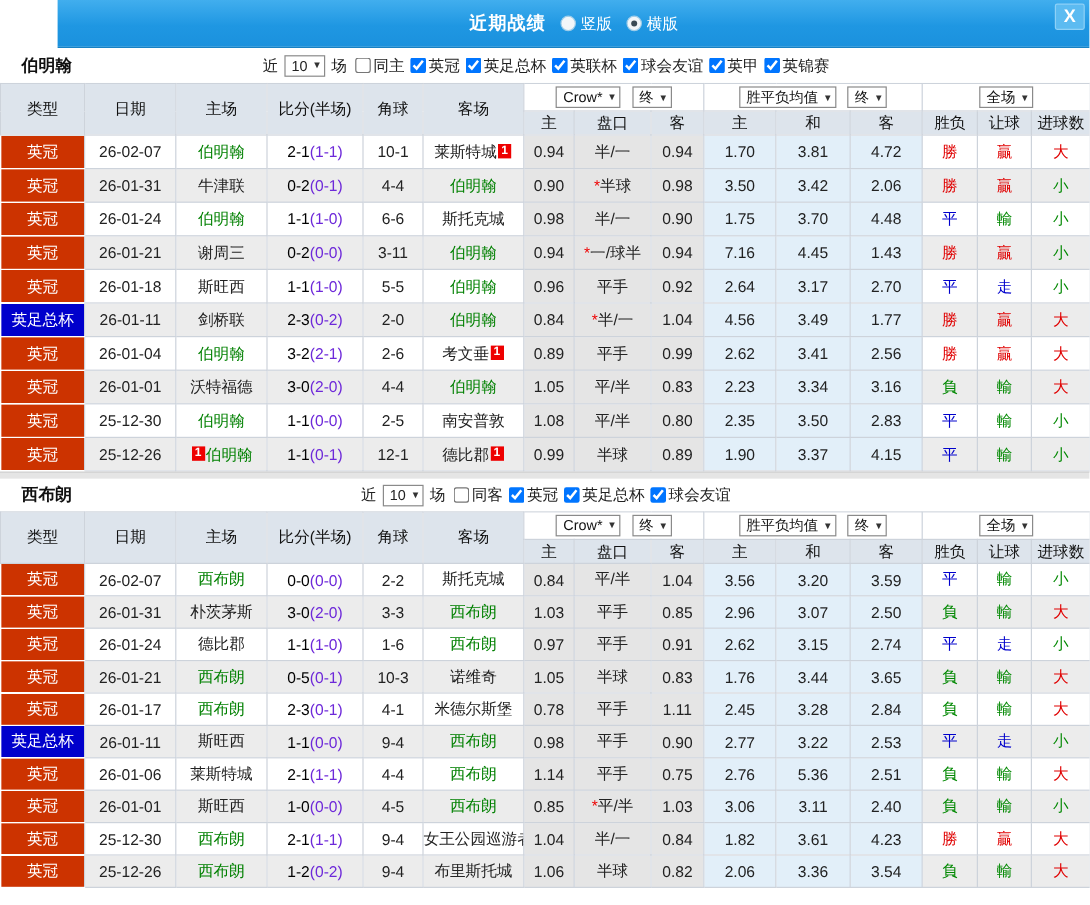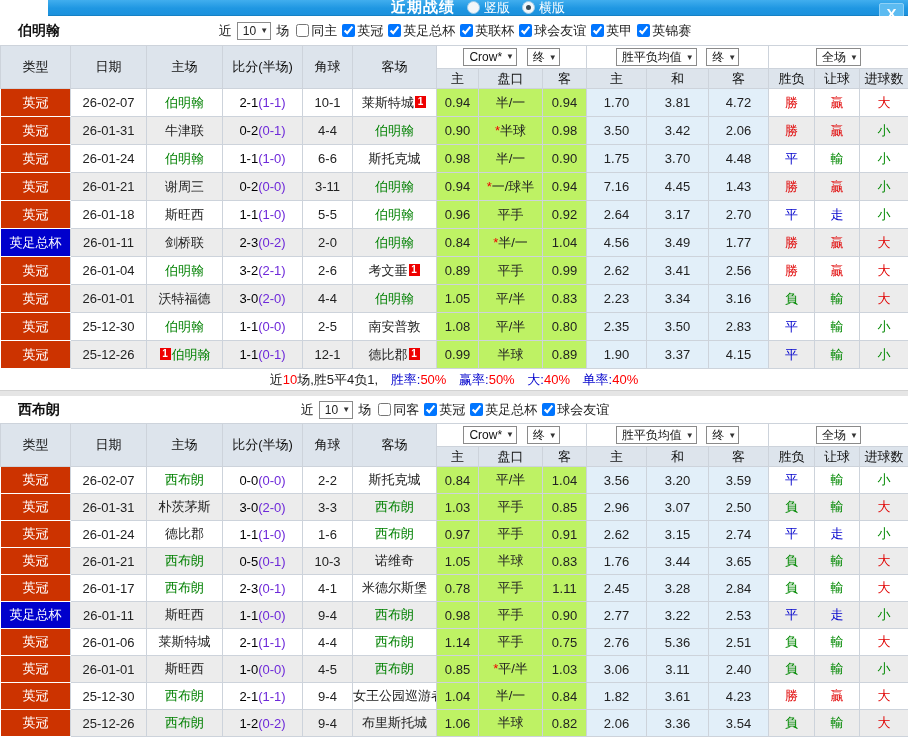--- a/index.html
+++ b/index.html
@@ -3,21 +3,21 @@
 <meta charset="utf-8">
 <style>
   * { box-sizing: border-box; }
   html,body { margin:0; padding:0; }
   body {
     width:908px; height:754px; overflow:hidden; background:#fff;
     font-family:"Liberation Sans","DejaVu Sans",sans-serif; font-size:13px; color:#000;
   }
   
   .topbar {
-    height:16px; background:linear-gradient(#41aeee,#1f97e2 55%,#1b91dd);
+    height:40px; background:linear-gradient(#41aeee,#1f97e2 55%,#1b91dd);
     border-bottom:1px solid #1681c4; position:relative; color:#fff;
     display:flex; align-items:center; justify-content:center;margin-left:48px;
   }
   .topbar .title { font-weight:bold; font-size:15px; letter-spacing:1px; }
   .tb-radio {
     display:inline-block; width:13px; height:13px; border-radius:50%;
     background:#f2f6f9; border:1px solid #9fcde9; vertical-align:-2px;
     margin:0 4px 0 12px; position:relative;
   }
   .tb-radio.sel::after {
@@ -48,21 +48,21 @@
   th, td {
     border:1px solid #cdd3db; text-align:center; padding:0;
     overflow:hidden; white-space:nowrap; font-weight:normal; font-size:13px; color:#222;
   }
   thead th { background:#dde4ec; color:#111; }
   thead tr.h1 th.grp-cell { background:#fff; height:23px; }
   thead tr.h2 th { height:20px; }
   .col-type { color:#fff; }
   .t-league { background:#cc3300; border-color:#fff #cdd3db #fff #fff; }
   .t-cup    { background:#0000cc; border-color:#fff #cdd3db #fff #fff; }
-  td.c-odd { background:#bef264; }
+  td.c-odd { background:#e5e5e5; }
   td.c-avg { background:#e2eff9; }
   tbody tr:nth-child(even) td.c-plain { background:#ececec; }
   tbody tr:nth-child(odd)  td.c-plain { background:#fff; }
   #tb0 td { height:28px; }
   #tb1 td { height:27px; }
   .tg { color:#008000; }
   .sc { color:#000000; }
   .half { color:#6d28d9; }
   .star { color:#ee0000; }
   .bdg {
@@ -363,27 +363,20 @@
           <td class="c-odd">0.89</td>
           <td class="c-avg">1.90</td>
           <td class="c-avg">3.37</td>
           <td class="c-avg">4.15</td>
           <td class="c-plain res cb">平</td>
           <td class="c-plain res cg">輸</td>
           <td class="c-plain res cg">小</td>
         </tr>
       </tbody>
   </table>
-  <div class="summary">
-    <span>近</span><span class="sum-num">10</span><span>场,胜5平4负1,</span>
-    <span class="sum-label">胜率:</span><span class="sum-val">50%</span>
-    <span class="sum-label">赢率:</span><span class="sum-val">50%</span>
-    <span class="sum-label">大:</span><span class="sum-val">40%</span>
-    <span class="sum-label">单率:</span><span class="sum-val">40%</span>
-  </div>
 </div>
 
 <div class="divider"></div>
 
 <div>
   <div class="sec-head short">
     <span class="team-name">西布朗</span>
     <div class="filters" id="filters1">
         <span class="flbl">近</span>
         <span class="fsel">

